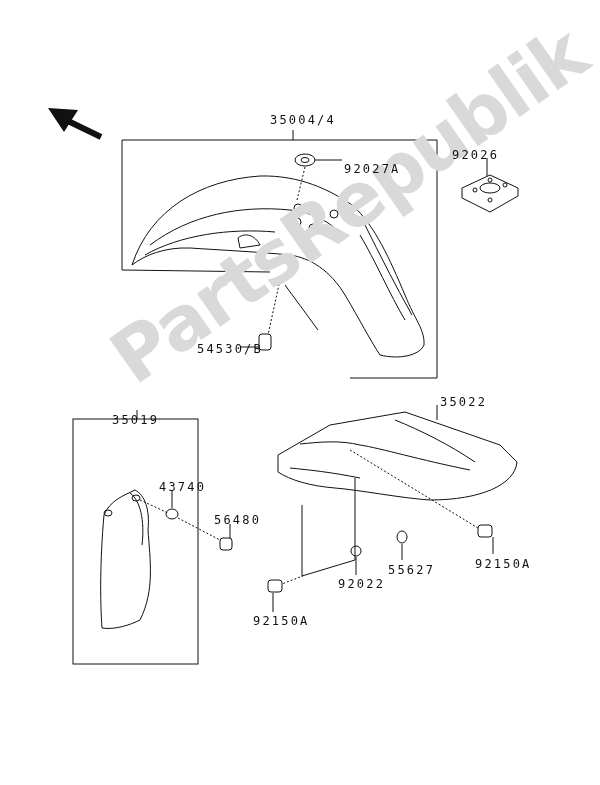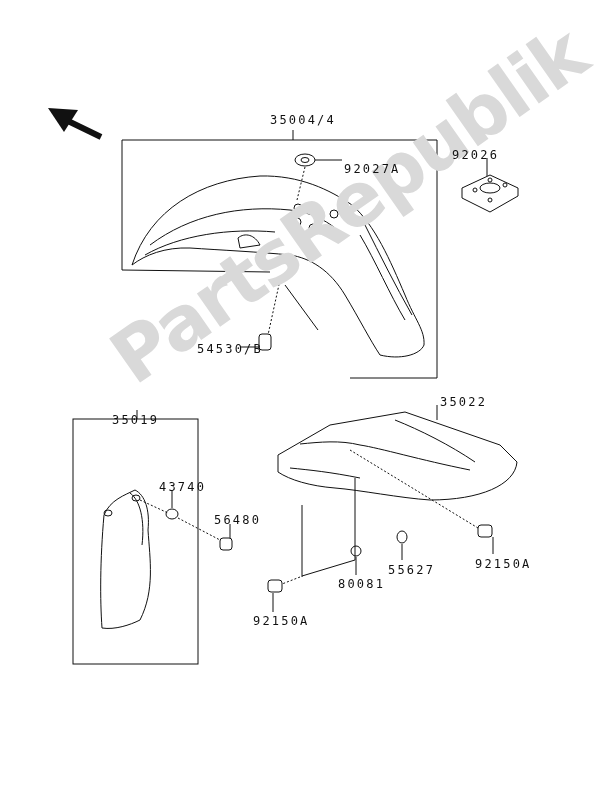--- a/index.html
+++ b/index.html
@@ -97,17 +97,17 @@
   <div class="wm">PartsRepublik</div>
 
   <span class="lbl" style="left:270px;top:113px">35004/4</span>
   <span class="lbl" style="left:344px;top:162px">92027A</span>
   <span class="lbl" style="left:452px;top:148px">92026</span>
   <span class="lbl" style="left:197px;top:342px">54530/B</span>
   <span class="lbl" style="left:112px;top:413px">35019</span>
   <span class="lbl" style="left:159px;top:480px">43740</span>
   <span class="lbl" style="left:214px;top:513px">56480</span>
   <span class="lbl" style="left:440px;top:395px">35022</span>
-  <span class="lbl" style="left:338px;top:577px">80081</span>
+  <span class="lbl" style="left:338px;top:577px">92022</span>
   <span class="lbl" style="left:388px;top:563px">55627</span>
   <span class="lbl" style="left:475px;top:557px">92150A</span>
   <span class="lbl" style="left:253px;top:614px">92150A</span>
 </div>
 
 </body></html>

